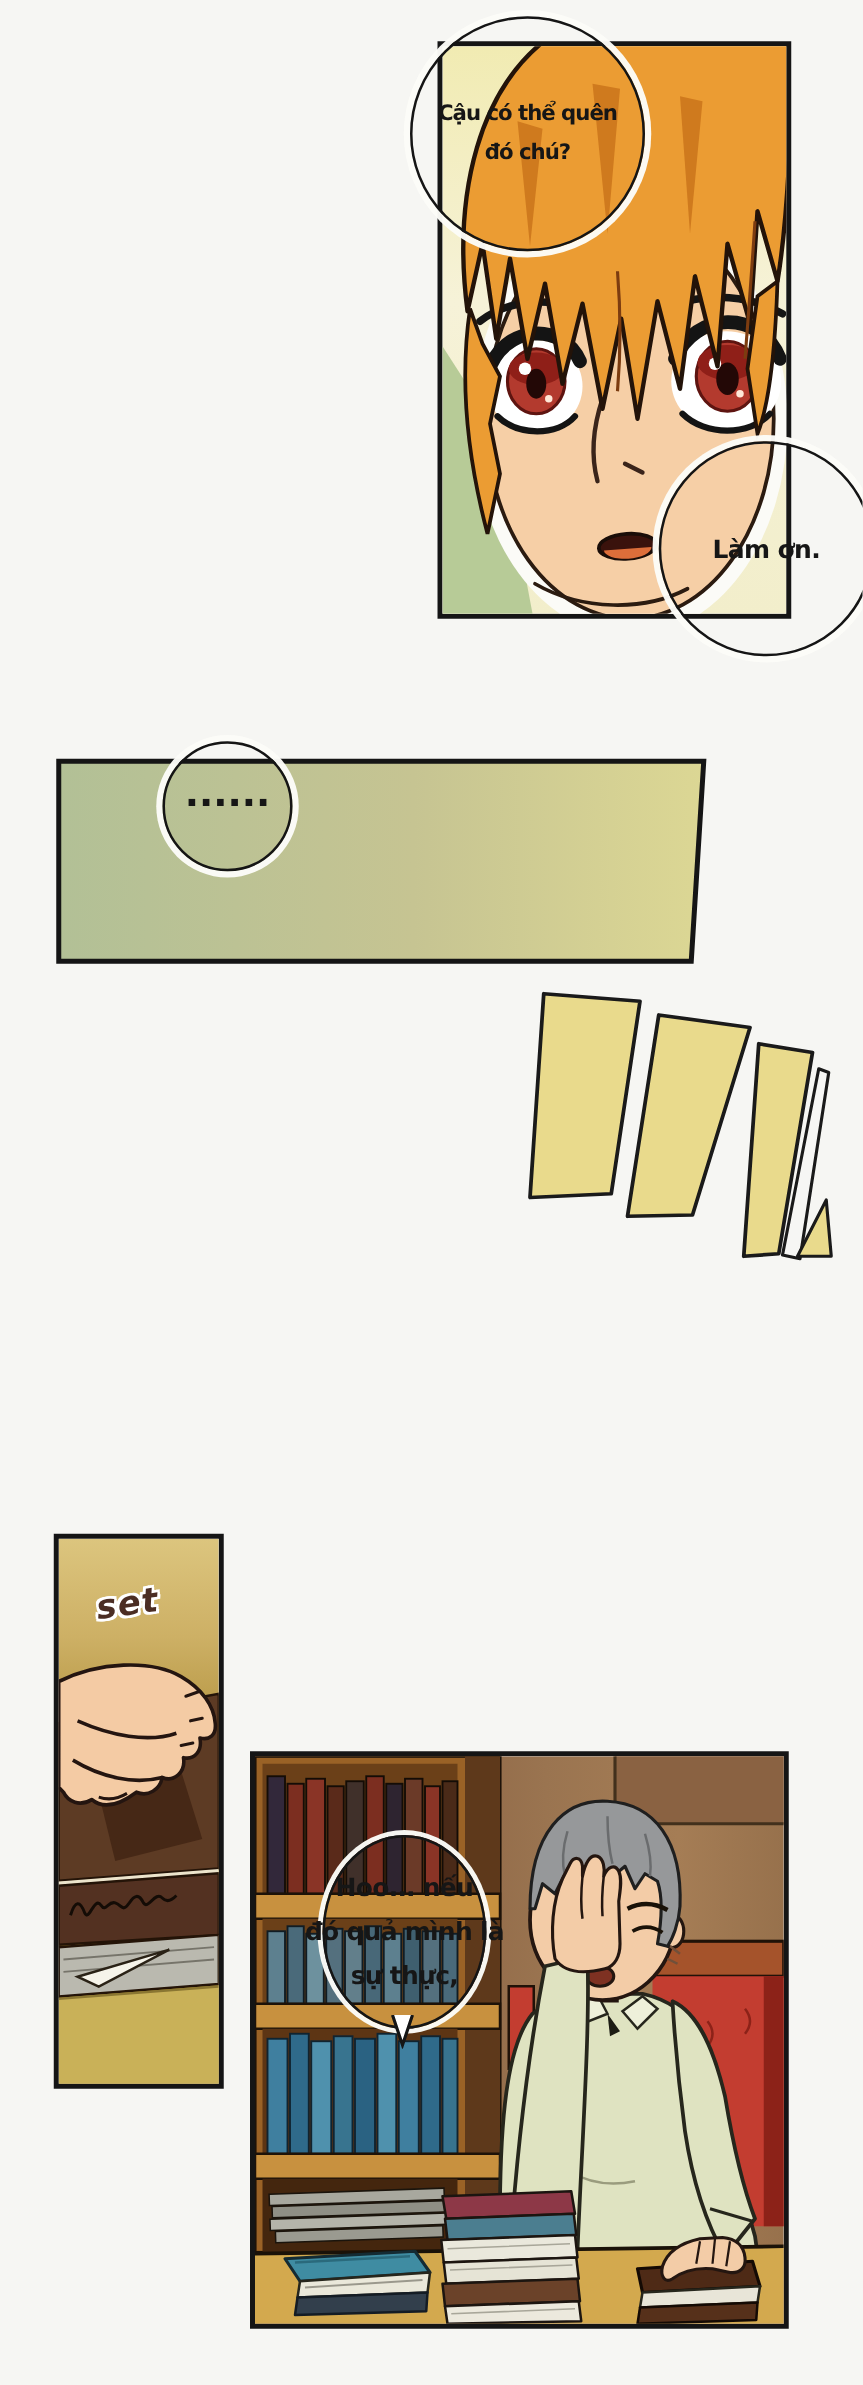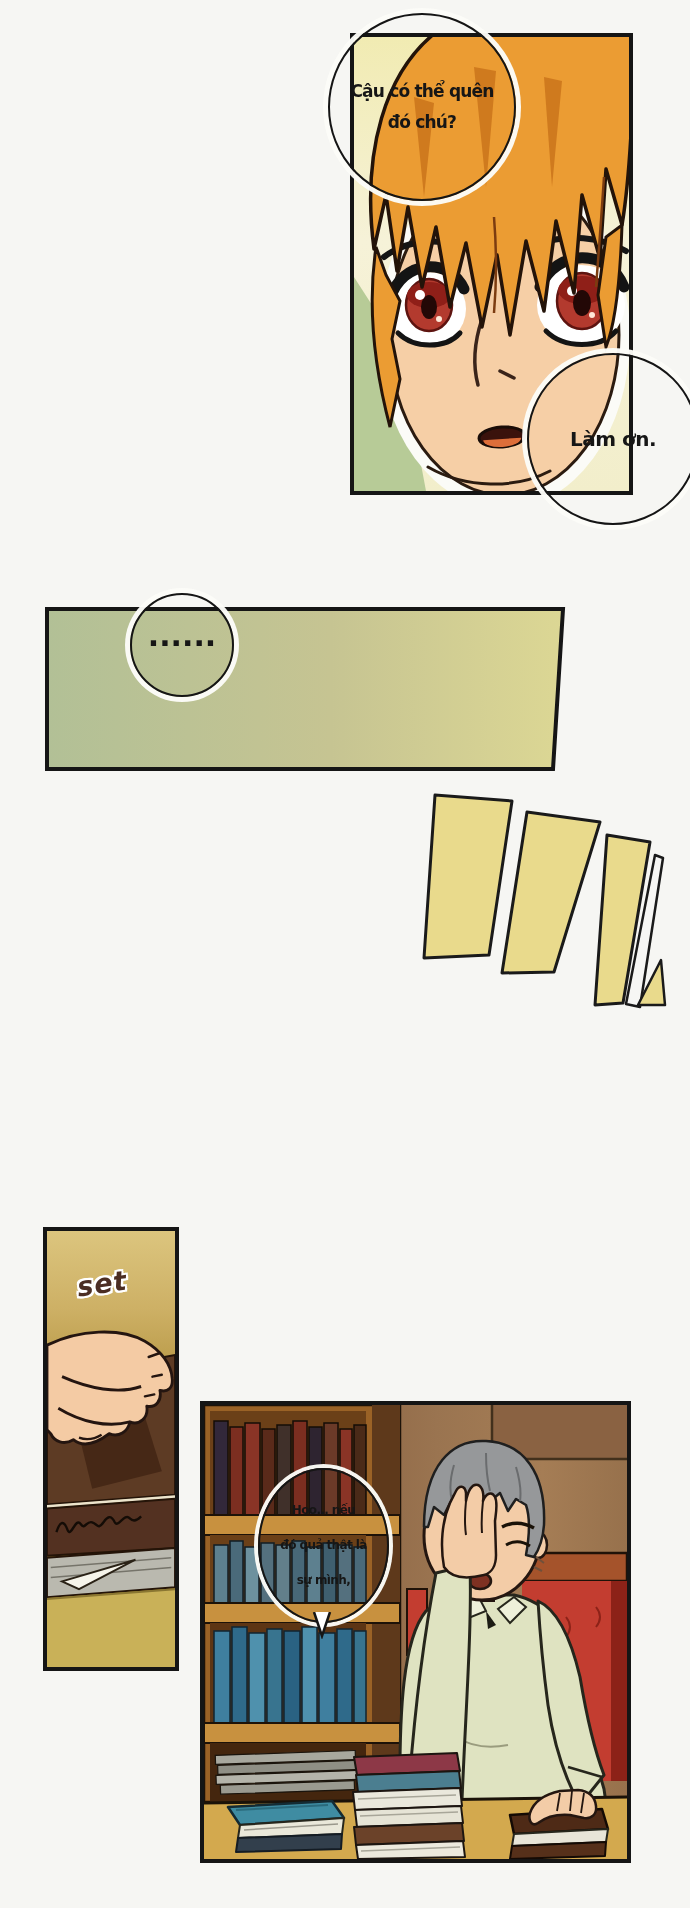--- a/index.html
+++ b/index.html
@@ -13,21 +13,21 @@
           display:flex;flex-direction:column;align-items:center;justify-content:center;
           text-align:center;font-weight:700;color:#161616;z-index:6;
           box-shadow:0 0 0 5px rgba(252,252,248,.97);}
   .bubble .ln{display:block;white-space:nowrap;}
   .b-question{left:308px;top:13px;width:184px;height:184px;font-size:17px;line-height:31px;letter-spacing:-0.8px;}
   .b-plea{left:507px;top:353px;width:168px;height:168px;font-size:20px;letter-spacing:-0.5px;}
   .b-dots{left:110px;top:593px;width:100px;height:100px;font-size:30px;font-weight:900;letter-spacing:0px;}
   .b-dots .ln{transform:translateY(-10px);}
   .b-uh{left:172px;top:644px;width:166px;height:166px;font-size:21px;
         background:radial-gradient(circle at 50% 48%, #ffffff 46%, #f1f1eb 100%);}
-  .b-musing{left:238px;top:1468px;width:127px;height:151px;font-size:12px;line-height:35px;letter-spacing:-0.6px;
+  .b-musing{left:238px;top:1468px;width:127px;height:151px;font-size:20px;line-height:35px;letter-spacing:-0.6px;
         box-shadow:0 0 0 4px rgba(252,252,248,.97);}
   .tail{position:absolute;z-index:7;}
   .sfx{position:absolute;z-index:4;transform:rotate(-8deg);
        font-style:italic;font-weight:900;font-size:27px;color:#4b2d23;letter-spacing:1px;
        text-shadow:-2px 0 0 #fff,2px 0 0 #fff,0 -2px 0 #fff,0 2px 0 #fff,-2px -2px 0 #fff,2px 2px 0 #fff,-2px 2px 0 #fff,2px -2px 0 #fff;}
   .lines-svg{position:absolute;z-index:2;}
 </style>
 </head>
 <body>
 
@@ -286,21 +286,21 @@
         <path d="M364,362 L398,372" stroke="#26261c" stroke-width="2.5"></path>
         <path d="M326,408 C330,396 342,389 356,386 L374,385 C385,386 391,392 392,401
                  C393,409 388,414 380,413 L366,410 C354,409 342,412 334,418 C328,422 324,416 326,408 Z" fill="#f3cca7" stroke="#241610" stroke-width="2.5" stroke-linejoin="round"></path>
         <path d="M356,388 l-3,18 M368,386 l-2,20 M380,388 l-3,20" stroke="#241610" stroke-width="1.8" fill="none"></path>
       </g>
     </svg>
   </div>
 
   <div class="bubble b-musing">
     <span class="ln">Hoo... nếu</span>
-    <span class="ln">đó quả thật là</span>
-    <span class="ln">sự mình,</span>
+    <span class="ln">đó quả mình là</span>
+    <span class="ln">sự thực,</span>
   </div>
   <svg class="tail" style="left:291px;top:1612px;" width="22" height="27" viewBox="0 0 22 27">
     <polygon points="3,0 11,24 19,0" fill="#ffffff"></polygon>
     <path d="M3,0 L11,24 L19,0" fill="none" stroke="#151515" stroke-width="2.5"></path>
   </svg>
 
 </div>
 
 </body></html>

